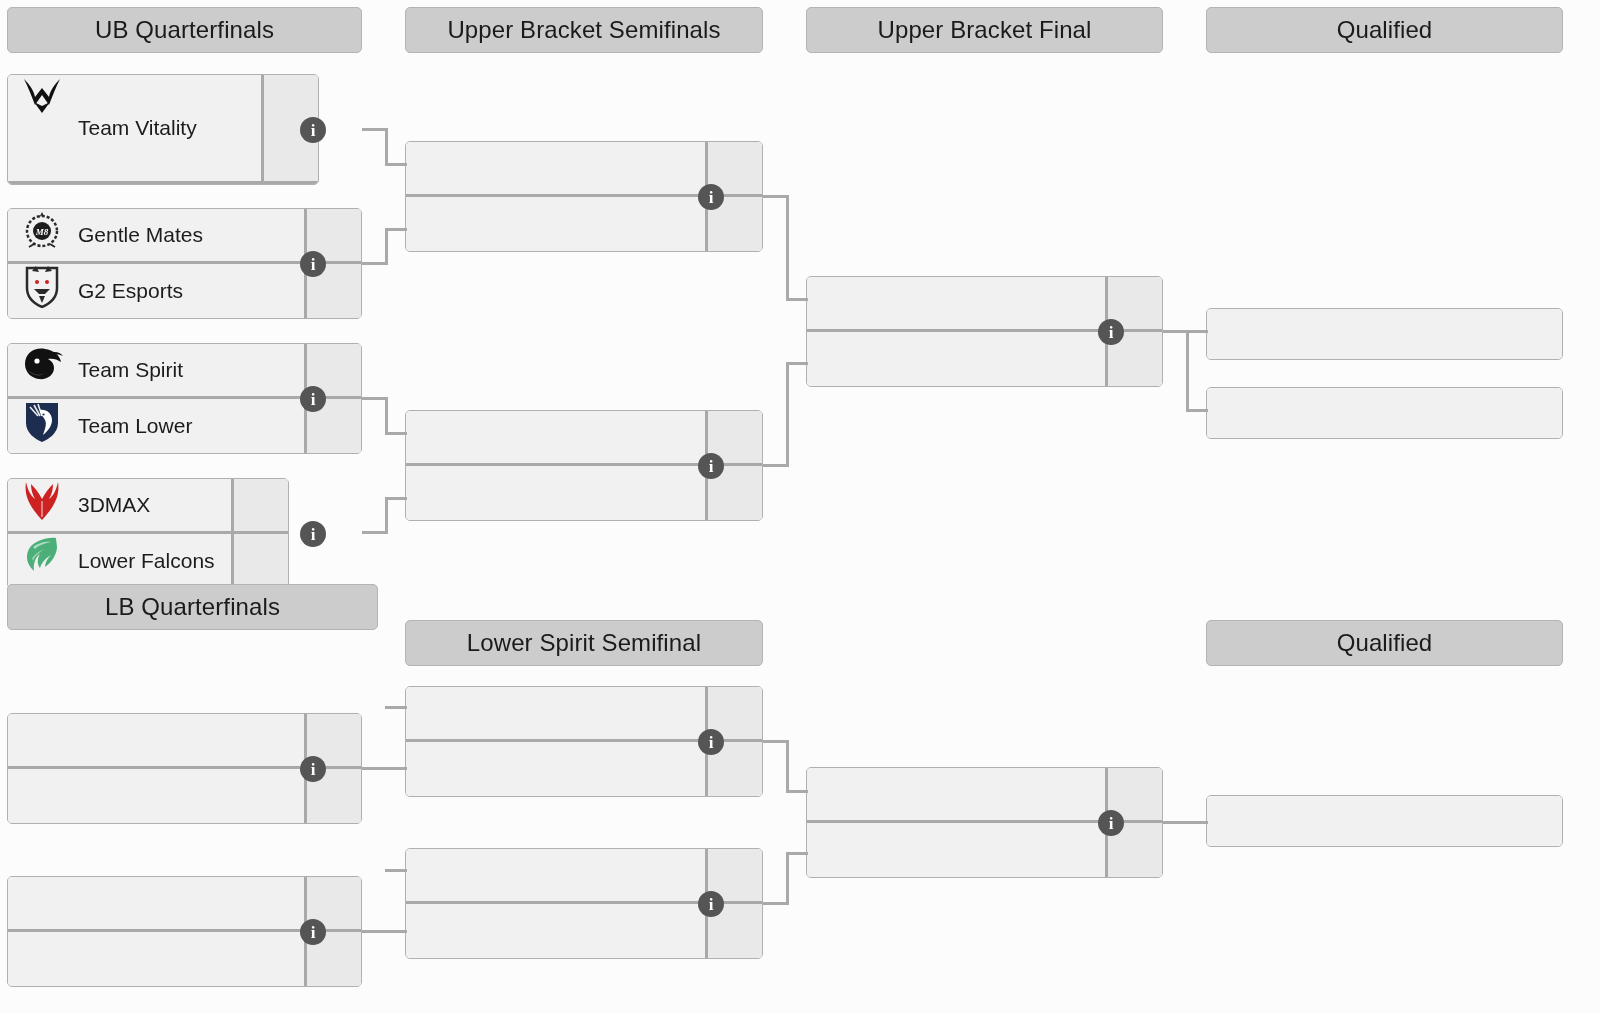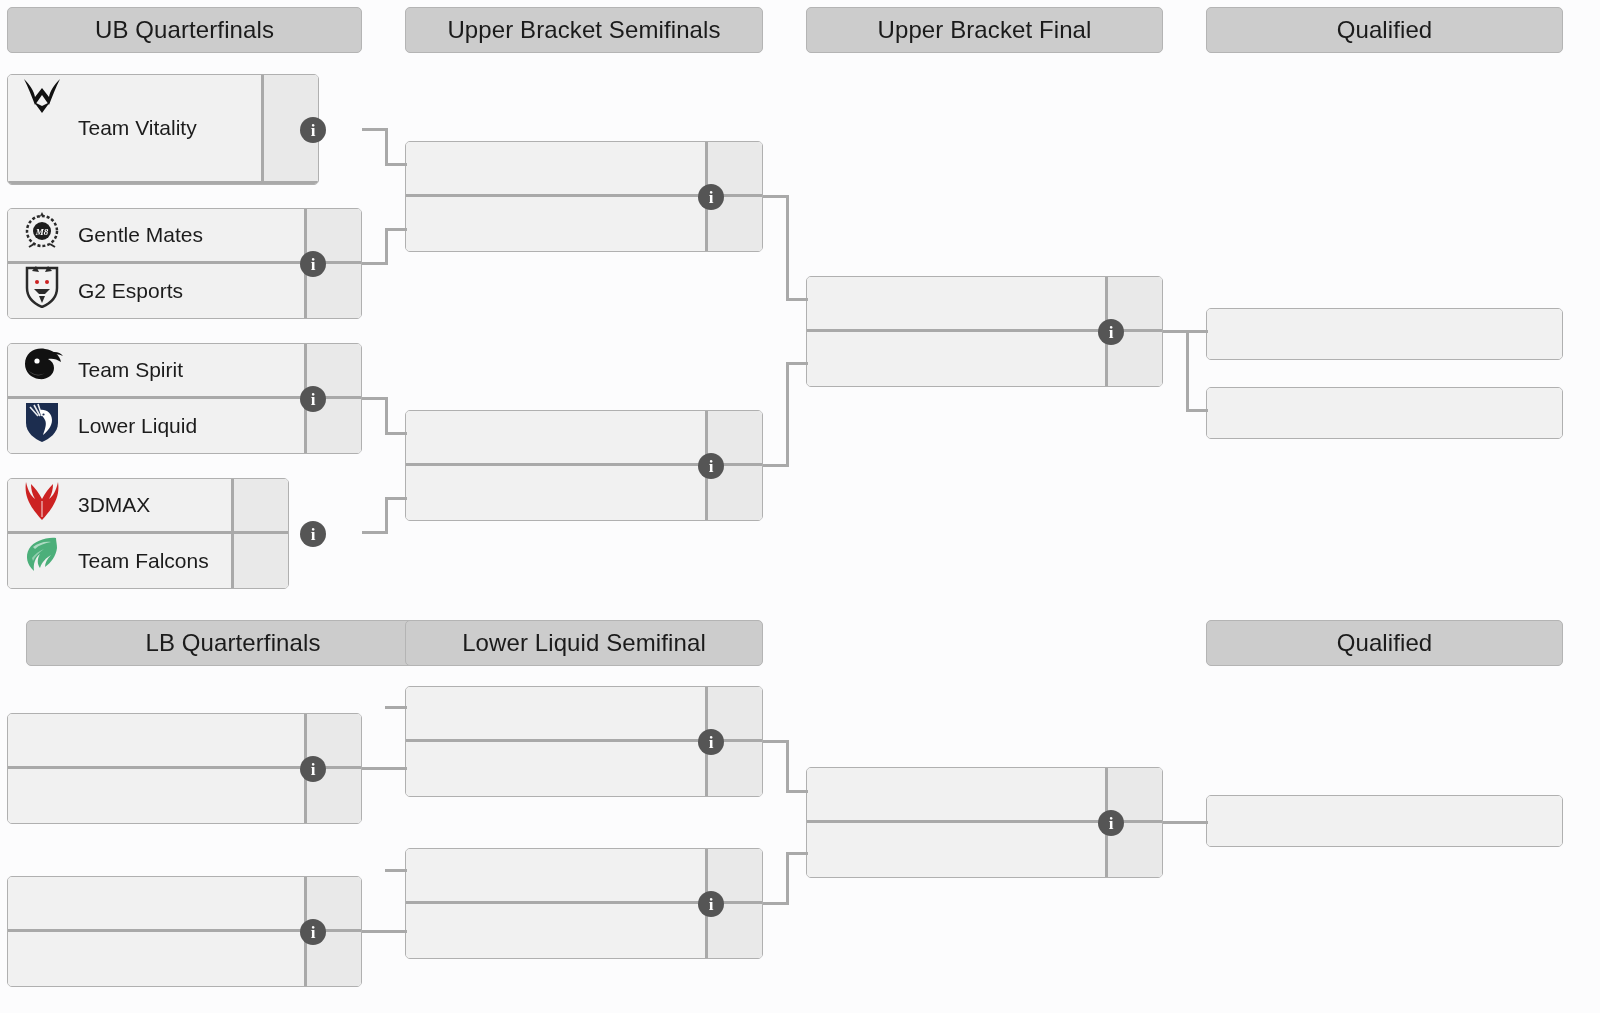--- a/index.html
+++ b/index.html
@@ -206,21 +206,21 @@
       </div>
       <div class="opp-row">
         <span class="opp-logo">
           <svg width="42" height="44" viewBox="0 0 42 44">
             <path d="M5 4 h32 v20 c0 10 -9 16 -16 19 C14 40 5 34 5 24 Z" fill="#1c2d4f"></path>
             <path d="M9 8 l8 9 M13 6 l6 11 M17 5 l4 12" stroke="#ffffff" stroke-width="1.6" fill="none" opacity="0.9"></path>
             <path d="M19 11 C25 10 31 14 31 21 C31 27 27 32 22 36 C24 30 26 25 24 21 C22 17 19 15 19 11 Z" fill="#ffffff"></path>
             <circle cx="22.5" cy="15.5" r="1.1" fill="#1c2d4f"></circle>
           </svg>
         </span>
-        <span class="opp-name">Lower Liquid</span>
+        <span class="opp-name">Team Lower</span>
         <span class="opp-score"></span>
       </div>
     </div>
     <div class="info-badge" style="left:292px; top:42px;">
       <span>i</span>
     </div>
   </div>
 
   <div class="match" style="left:7px; top:478px; width:282px; height:111px;">
     <div class="match-inner">
@@ -235,21 +235,21 @@
         <span class="opp-score"></span>
       </div>
       <div class="opp-row">
         <span class="opp-logo">
           <svg width="44" height="42" viewBox="0 0 44 42">
             <path d="M36 4 C26 3 14 7 9 15 C5 22 7 31 14 37 C13 30 15 24 20 20 C17 25 17 30 20 34 C22 28 26 24 31 21 C27 25 25 29 25 33 C31 29 36 22 37 14 C37 10 36 7 36 4 Z" fill="#4caf7a"></path>
             <path d="M13 13 C18 9 25 7 31 8 C25 9 19 11 15 15 Z" fill="#ffffff" opacity="0.55"></path>
             <path d="M12 24 C15 20 19 17 24 15 C19 19 15 22 13 27 Z" fill="#ffffff" opacity="0.4"></path>
           </svg>
         </span>
-        <span class="opp-name">Team Falcons</span>
+        <span class="opp-name">Lower Falcons</span>
         <span class="opp-score"></span>
       </div>
     </div>
     <div class="info-badge" style="left:292px; top:42px;">
       <span>i</span>
     </div>
   </div>
 
   <div class="conn h" style="left:362px; top:128px; width:26px;"></div>
   <div class="conn h" style="left:362px; top:262px; width:26px;"></div>
@@ -334,25 +334,25 @@
   </div>
 
   <div class="match slot" style="left:1206px; top:387px; width:357px; height:52px;">
     <div class="match-inner">
       <div class="opp-row top">
         <span class="opp-name" style="padding-left:14px;"></span>
       </div>
     </div>
   </div>
 
-  <div class="round-header" style="left:7px; top:620px; width:414px;margin-left:19px;">
+  <div class="round-header" style="left:7px; top:584px; width:371px;">
     <span>LB Quarterfinals</span>
   </div>
   <div class="round-header" style="left:405px; top:620px; width:358px;">
-    <span>Lower Liquid Semifinal</span>
+    <span>Lower Spirit Semifinal</span>
   </div>
   <div class="round-header" style="left:1206px; top:620px; width:357px;">
     <span>Qualified</span>
   </div>
 
   <div class="match" style="left:7px; top:713px; width:355px; height:111px;">
     <div class="match-inner">
       <div class="opp-row top">
         <span class="opp-name"></span>
         <span class="opp-score"></span>

